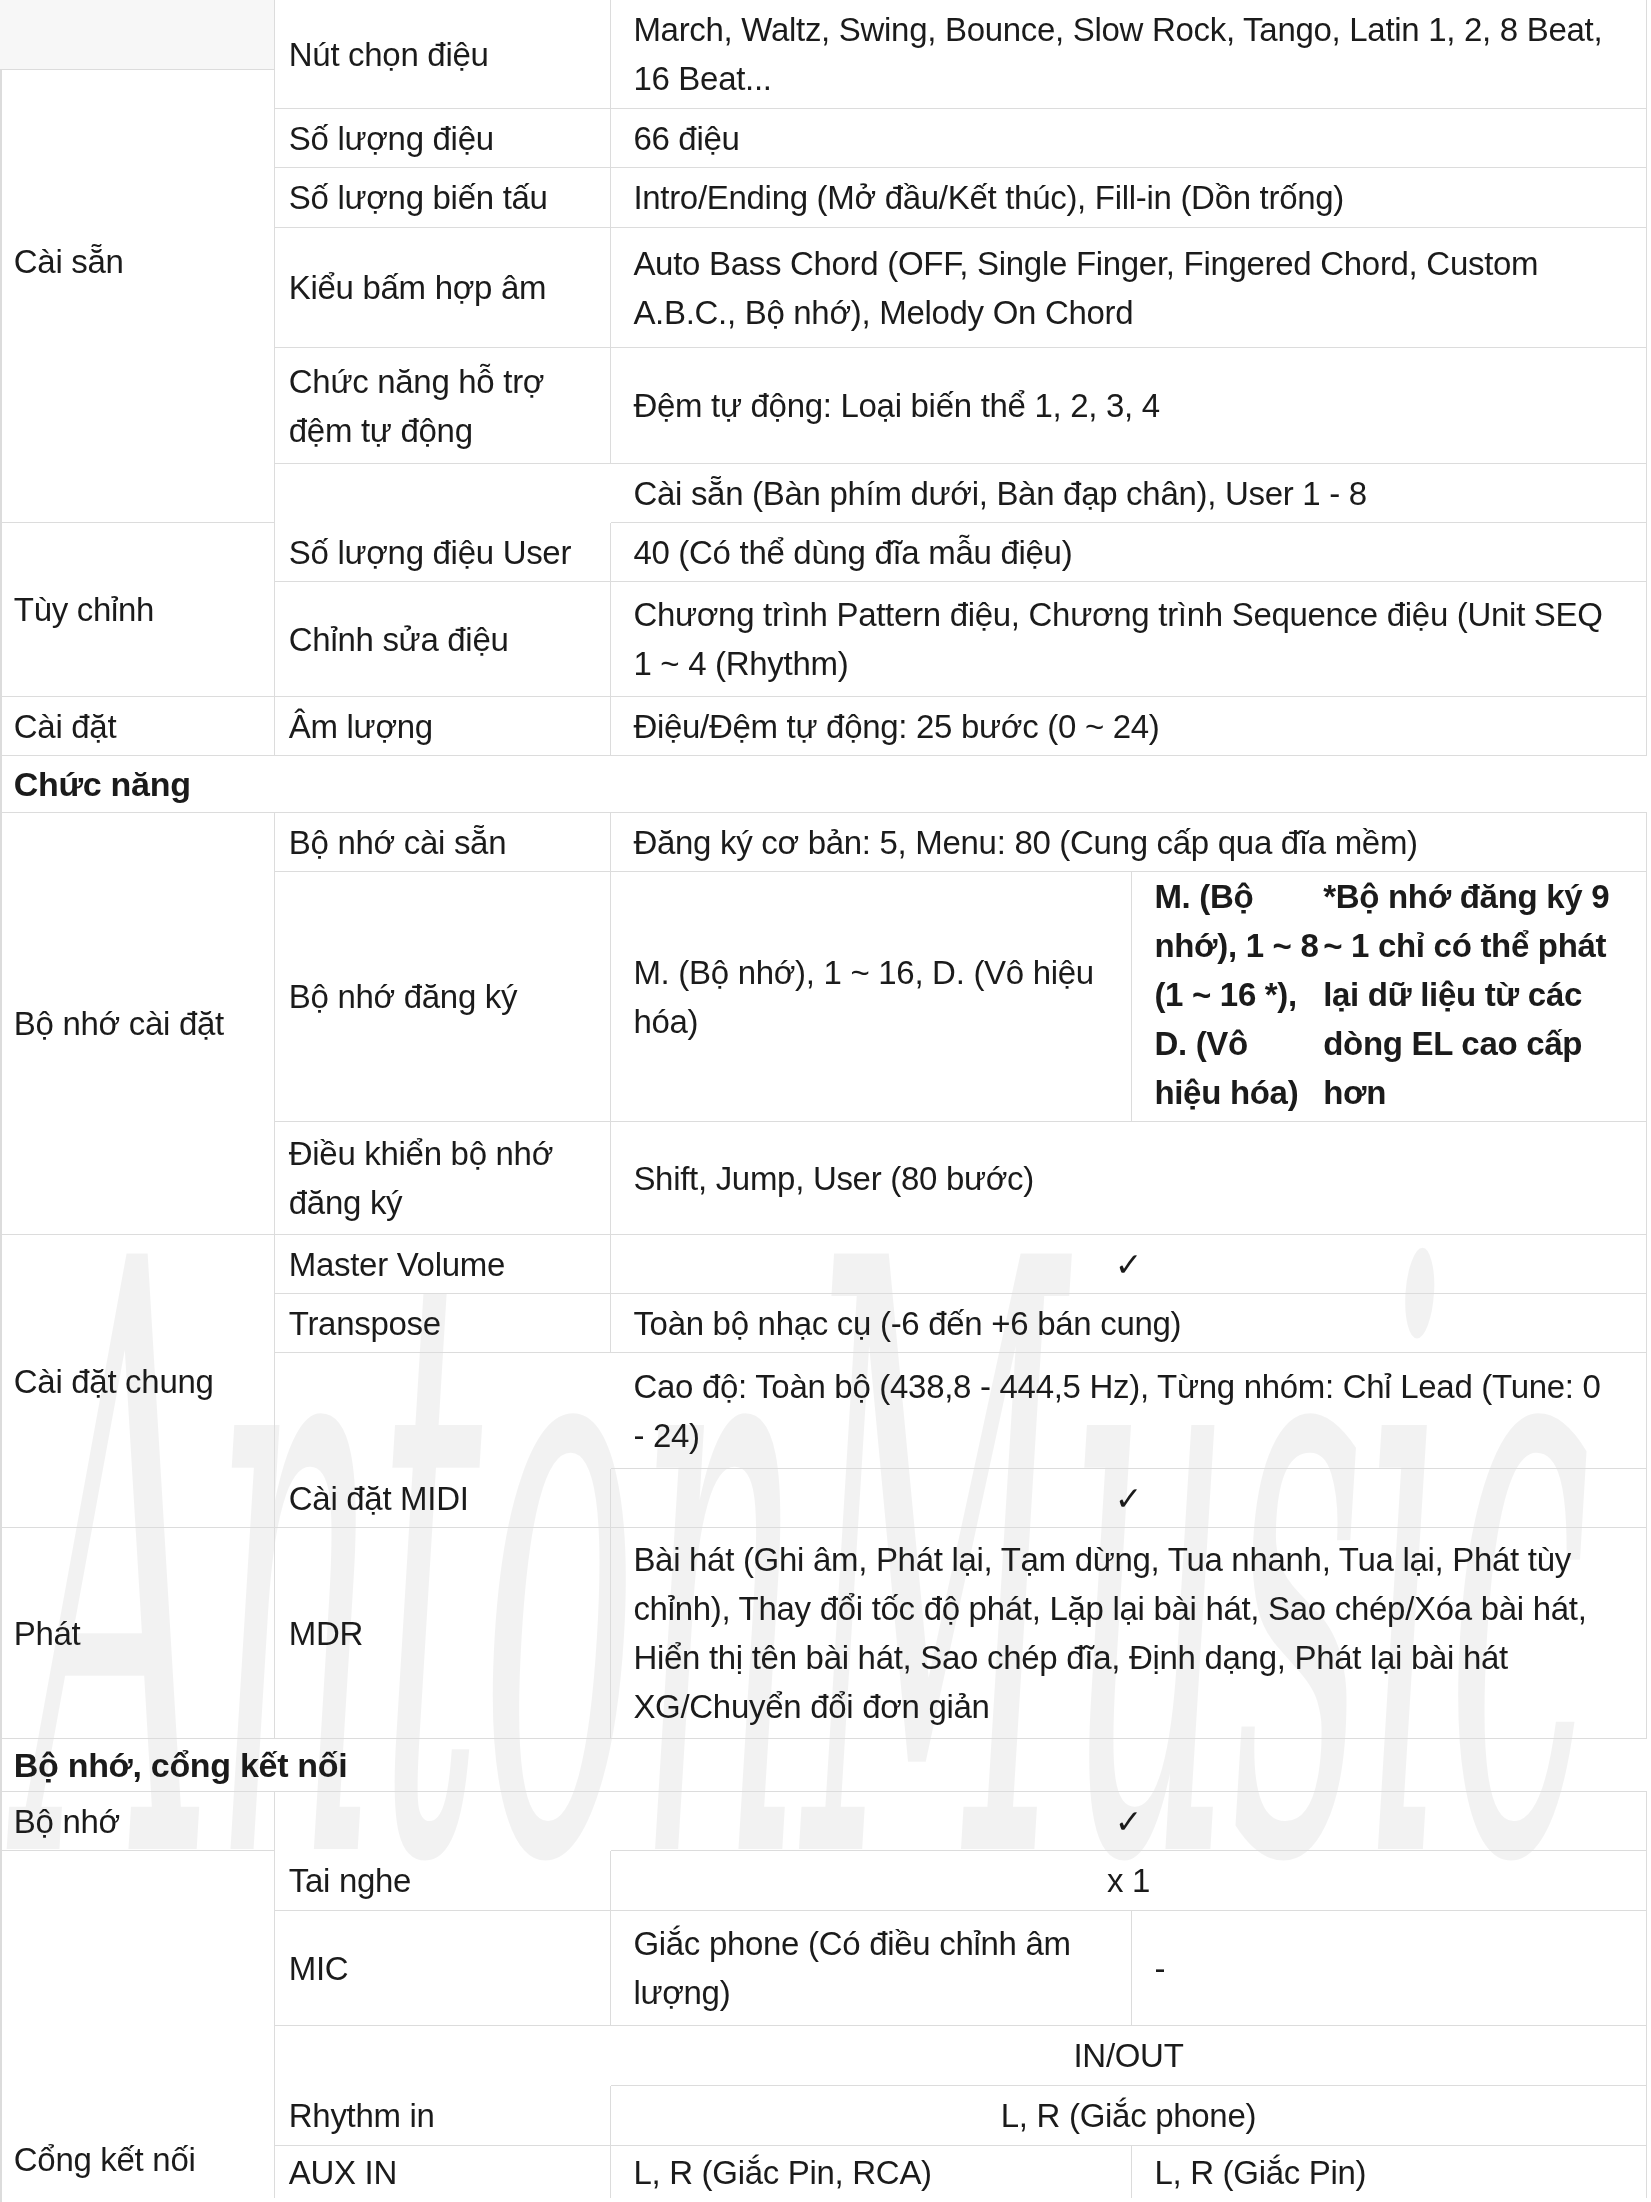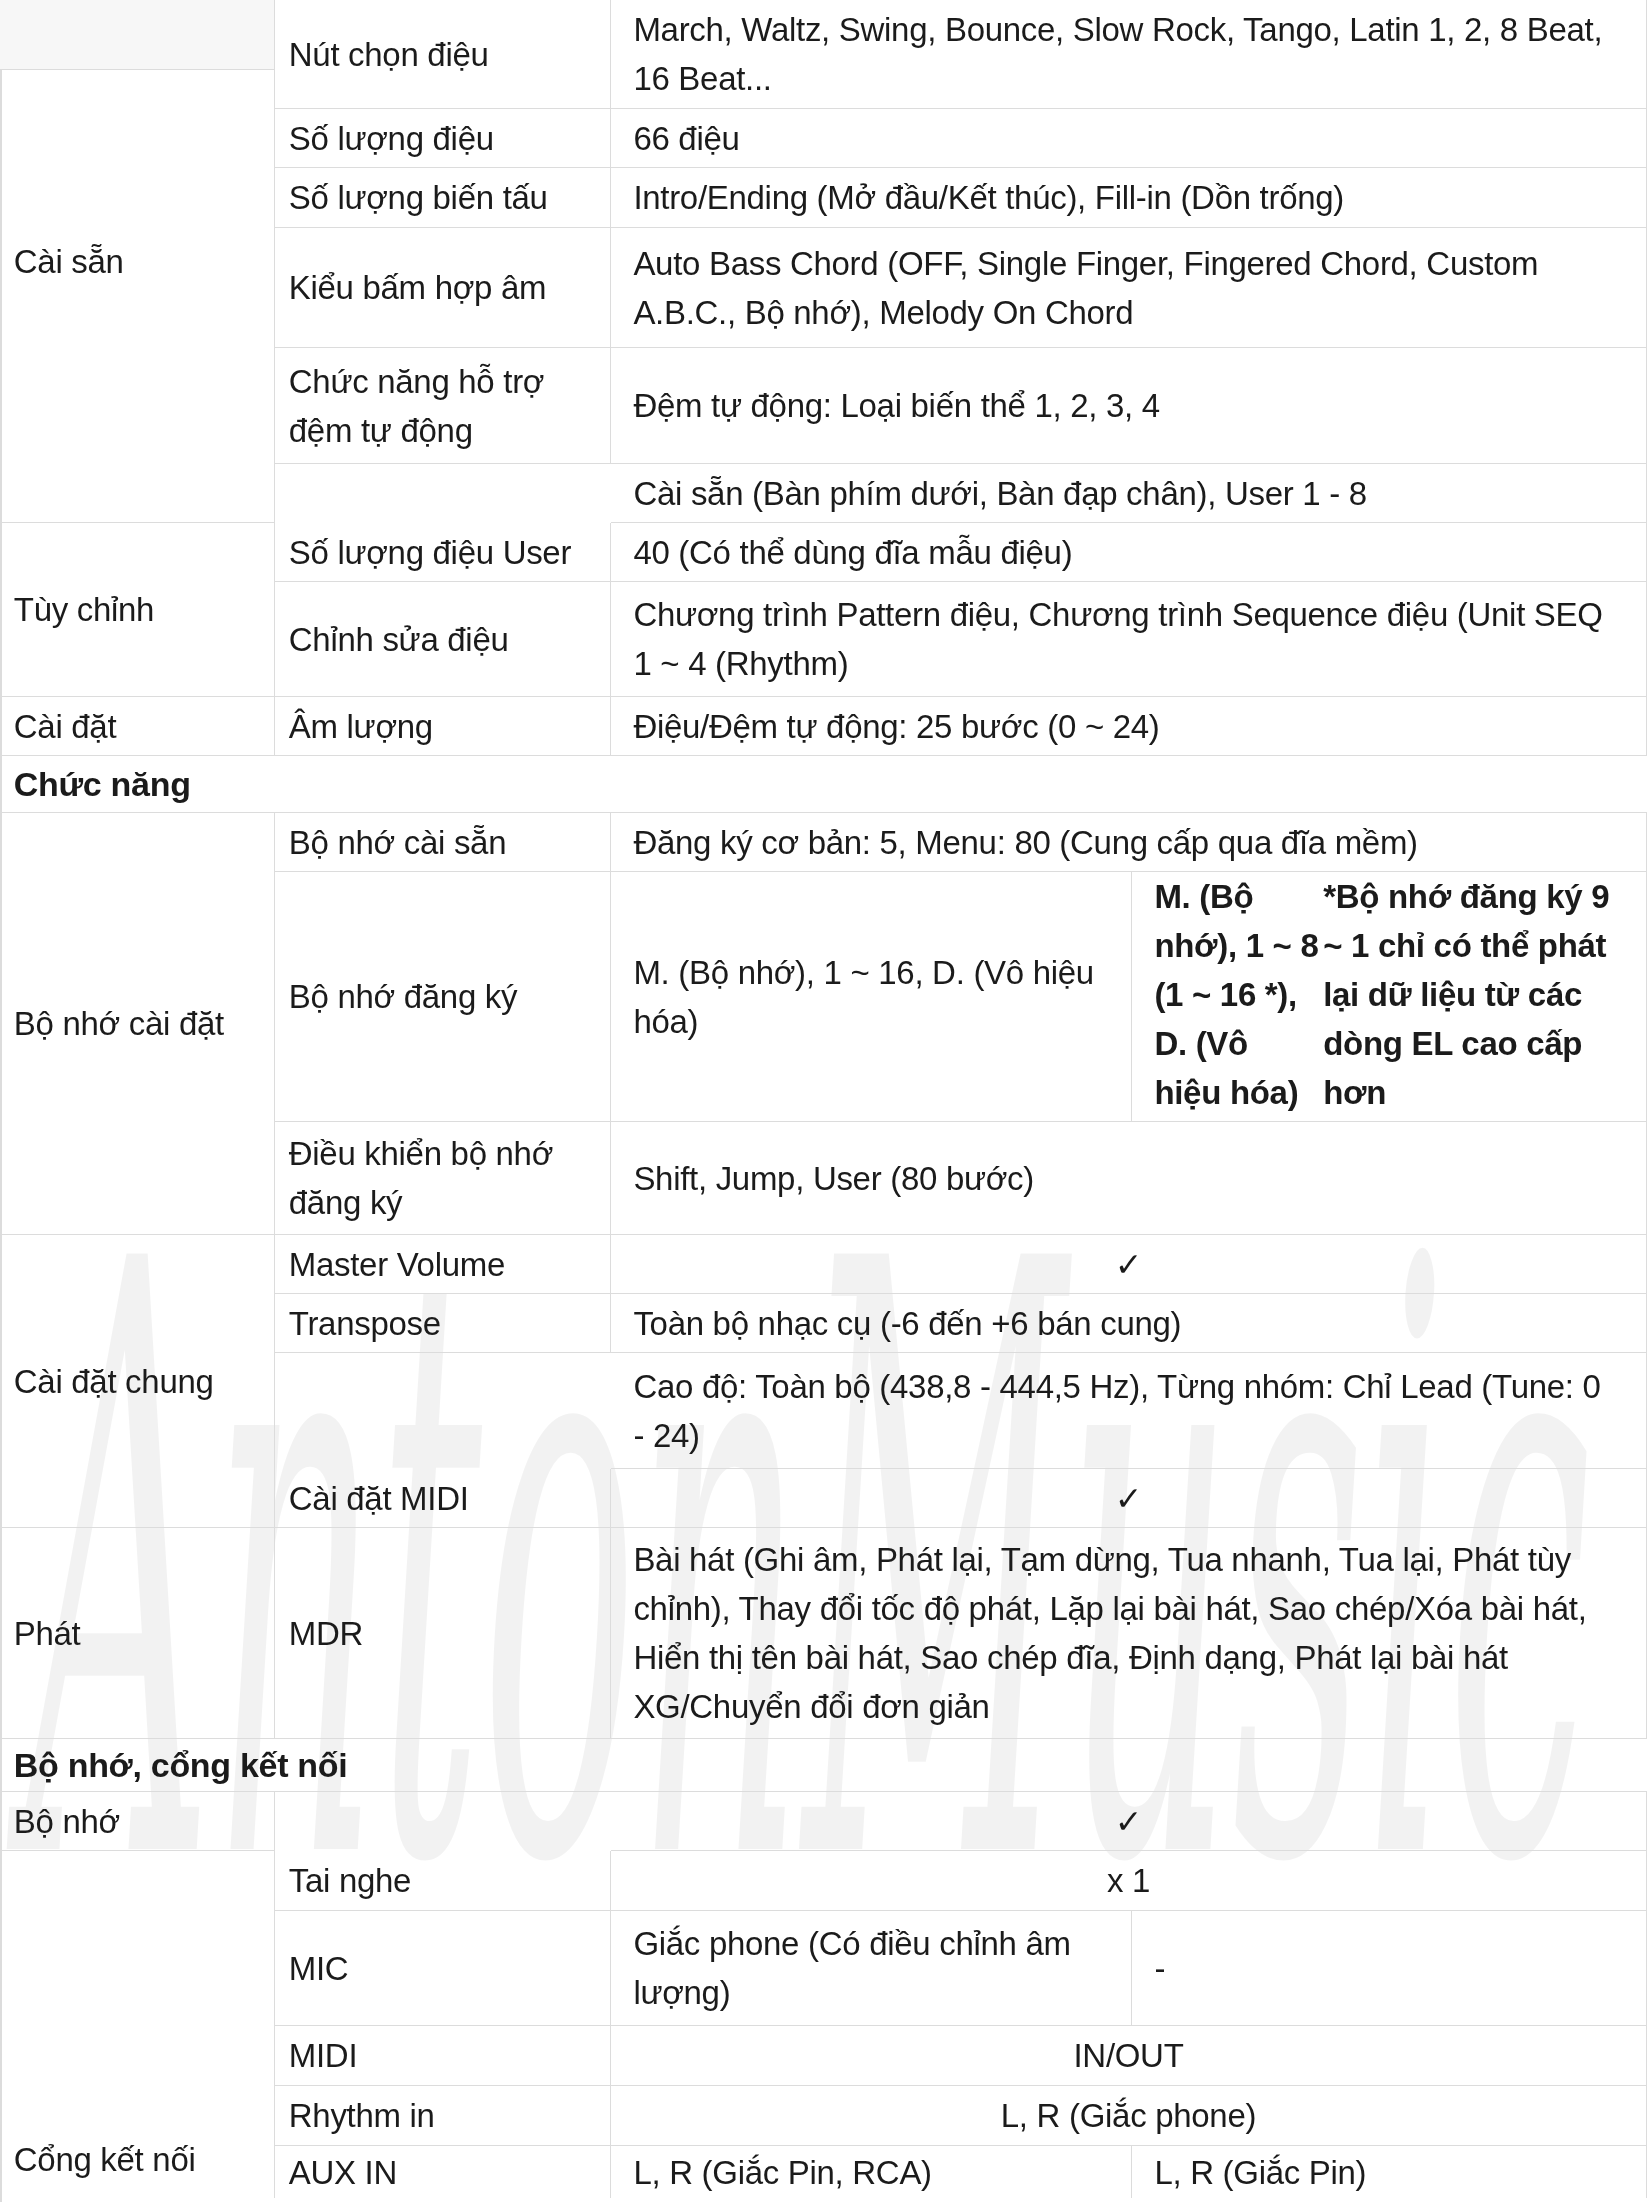--- a/index.html
+++ b/index.html
@@ -129,21 +129,20 @@
 
     <div class="cell cat bottom-align nb" style="grid-area:21/1/26/2">Cổng kết nối</div>
 
     <div class="cell lbl" style="grid-area:21/2/22/3">Tai nghe</div>
     <div class="cell val center" style="grid-area:21/3/22/5">x 1</div>
 
     <div class="cell lbl" style="grid-area:22/2/23/3">MIC</div>
     <div class="cell val" style="grid-area:22/3/23/4">Giắc phone (Có điều chỉnh âm lượng)</div>
     <div class="cell val" style="grid-area:22/4/23/5">-</div>
 
-    <div class="cell lbl" style="grid-area:23/2/24/3">MIDI</div>
     <div class="cell val center" style="grid-area:23/3/24/5">IN/OUT</div>
 
     <div class="cell lbl" style="grid-area:24/2/25/3">Rhythm in</div>
     <div class="cell val center" style="grid-area:24/3/25/5">L, R (Giắc phone)</div>
 
     <div class="cell lbl nb" style="grid-area:25/2/26/3">AUX IN</div>
     <div class="cell val nb" style="grid-area:25/3/26/4">L, R (Giắc Pin, RCA)</div>
     <div class="cell val nb" style="grid-area:25/4/26/5">L, R (Giắc Pin)</div>
 
   </div>

